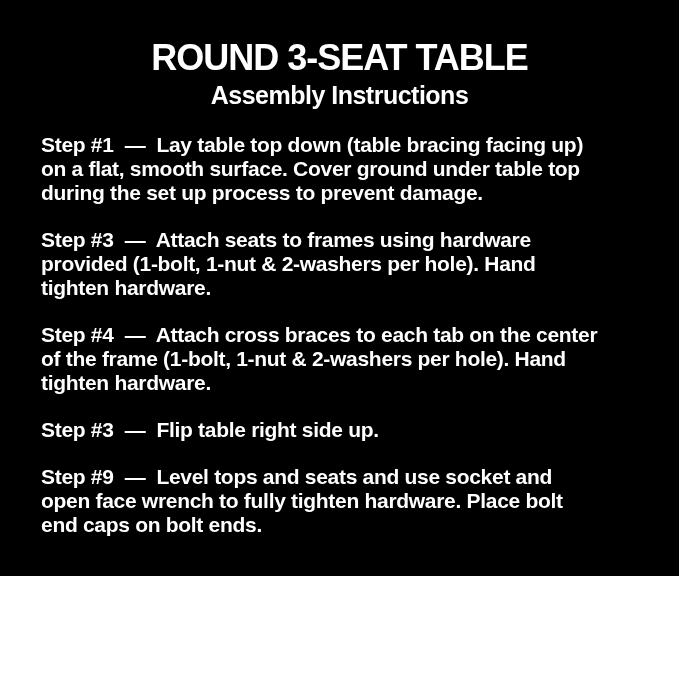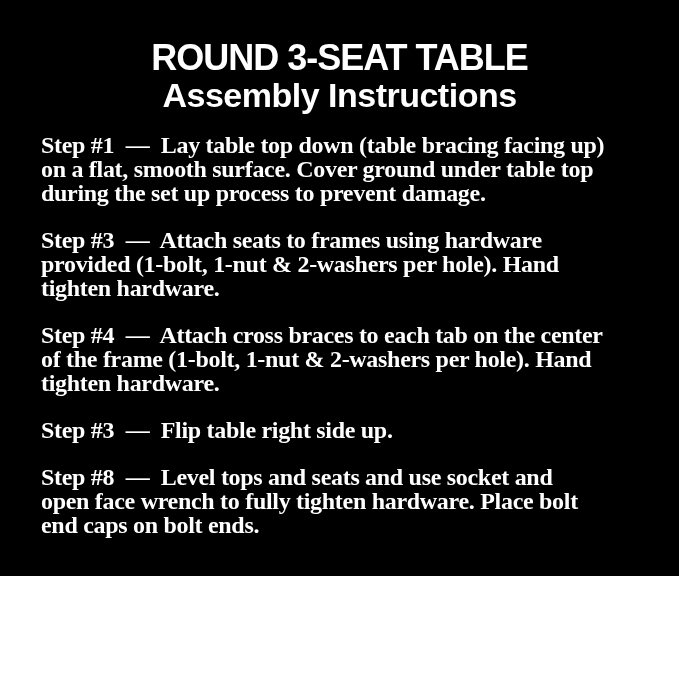--- a/index.html
+++ b/index.html
@@ -21,35 +21,34 @@
     padding-top: 38px;
     text-align: center;
   }
   .title {
     font-size: 36px;
     line-height: 40px;
     letter-spacing: -1px;
     margin: 0;
   }
   .subtitle {
-    font-size: 34px;
+    font-size: 25px;
     line-height: 30px;
     letter-spacing: -0.5px;
     margin: 2px 0 0 0;
   }
   .instructions {
     padding: 23px 38px 0 41px;
   }
   .step {
     margin: 0 0 23px 0;
-    font-size: 24px;
+    font-size: 21px;
     line-height: 24px;
     letter-spacing: -0.3px;
     white-space: pre-wrap;
-    font-family: Liberation Serif, serif;
   }
 </style>
 </head>
 <body>
 
 <div class="page" style="background: rgb(0, 0, 0); color: rgb(255, 255, 255);">
   <div class="header">
     <h1 class="title">ROUND 3-SEAT TABLE</h1>
     <h2 class="subtitle">Assembly Instructions</h2>
   </div>
@@ -57,17 +56,17 @@
     <p class="step">Step #1  —  Lay table top down (table bracing facing up)
 on a flat, smooth surface. Cover ground under table top
 during the set up process to prevent damage.</p>
     <p class="step">Step #3  —  Attach seats to frames using hardware
 provided (1-bolt, 1-nut &amp; 2-washers per hole). Hand
 tighten hardware.</p>
     <p class="step">Step #4  —  Attach cross braces to each tab on the center
 of the frame (1-bolt, 1-nut &amp; 2-washers per hole). Hand
 tighten hardware.</p>
     <p class="step">Step #3  —  Flip table right side up.</p>
-    <p class="step">Step #8  —  Level tops and seats and use socket and
+    <p class="step">Step #9  —  Level tops and seats and use socket and
 open face wrench to fully tighten hardware. Place bolt
 end caps on bolt ends.</p>
   </div>
 </div>
 
 </body></html>

